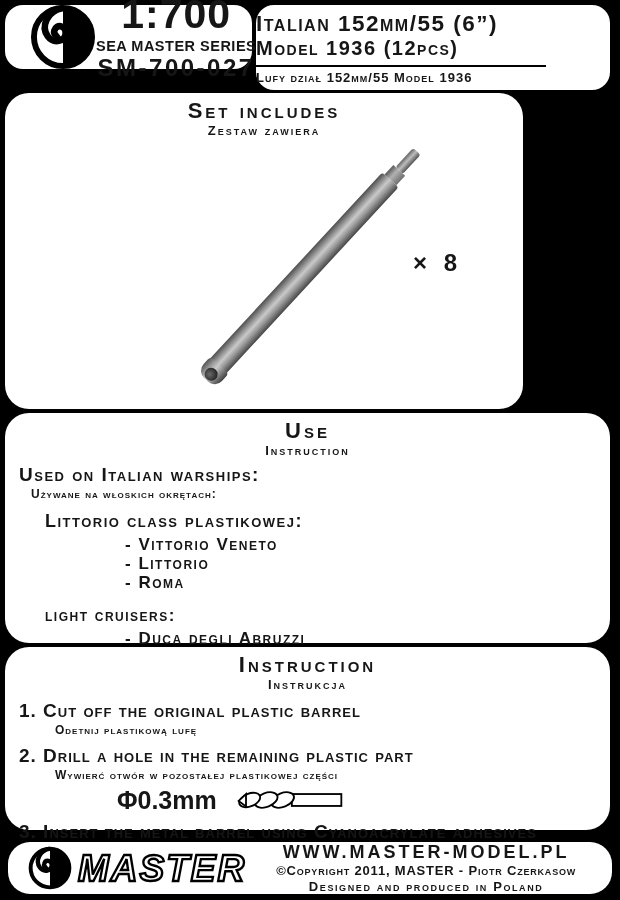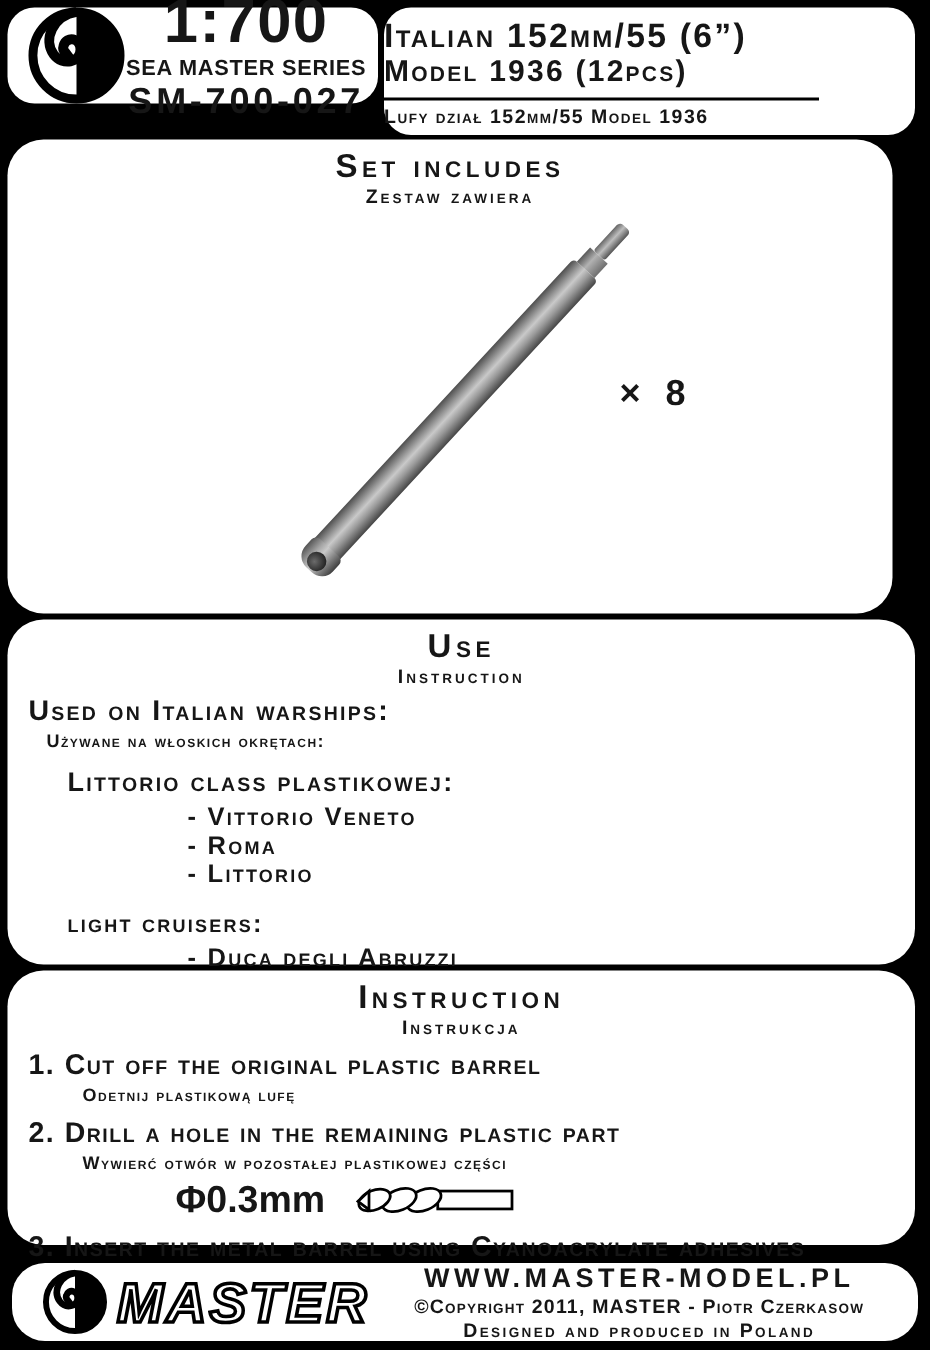--- a/index.html
+++ b/index.html
@@ -4,36 +4,36 @@
 <style>
   html,body{margin:0;padding:0;}
   body{width:620px;height:900px;background:#000;font-family:"Liberation Sans",sans-serif;}
   .page{position:relative;width:620px;height:900px;background:#000;overflow:hidden;
         font-variant:small-caps;font-weight:bold;color:#161616;}
 
   .box{position:absolute;background:#fff;}
 
   
   .header-left{left:5px;top:5px;width:247px;height:64px;border-radius:18px;
-               display:flex;align-items:center;box-sizing:border-box;padding:0 8px;}
+               display:flex;align-items:center;box-sizing:border-box;padding:0 20px;}
   .logo-svg{width:66px;height:66px;margin-left:5px;flex-shrink:0;}
   .brand-text{flex:1;display:flex;flex-direction:column;align-items:center;line-height:1;}
   .brand-scale{font-size:41px;font-weight:800;letter-spacing:1px;font-variant:normal;}
   .brand-series{font-size:14.5px;letter-spacing:.5px;margin-top:4px;white-space:nowrap;}
   .brand-code{font-size:24px;letter-spacing:2.5px;margin-top:2px;white-space:nowrap;font-variant:normal;}
 
   .header-right{left:256px;top:5px;width:354px;height:85px;border-radius:18px;
                 display:flex;flex-direction:column;align-items:flex-start;justify-content:center;}
   .product-title1{font-size:22.5px;letter-spacing:1.5px;white-space:nowrap;}
   .product-title2{font-size:20px;letter-spacing:1.5px;white-space:nowrap;}
   .h-divider{width:290px;height:2px;background:#000;margin:5px 0 3px;}
   .product-subtitle{font-size:13px;letter-spacing:1px;white-space:nowrap;}
 
   
-  .panel-set{left:5px;top:93px;width:590px;height:316px;border-radius:24px;}
+  .panel-set{left:5px;top:93px;width:518px;height:316px;border-radius:24px;}
   .panel-use{left:5px;top:413px;width:605px;height:230px;border-radius:24px;}
   .panel-instr{left:5px;top:647px;width:605px;height:183px;border-radius:24px;}
 
   .section-head{text-align:center;padding-top:6px;line-height:1.12;}
   .h-en{font-size:22px;letter-spacing:3px;}
   .h-pl{font-size:13px;letter-spacing:2px;}
 
   
   .barrel-wrap{position:absolute;left:202px;top:285px;width:312px;height:0;
                transform:rotate(-47.2deg);transform-origin:0 0;}
@@ -120,22 +120,22 @@
     <div class="section-head">
       <div class="h-en">Use</div>
       <div class="h-pl">Instruction</div>
     </div>
     <div class="use-intro">Used on Italian warships:</div>
     <div class="use-intro-pl">Używane na włoskich okrętach:</div>
 
     <div class="grp-title1">Littorio class plastikowej:</div>
     <div class="grp-items">
       <div>- Vittorio Veneto</div>
+      <div>- Littorio</div>
       <div>- Roma</div>
-      <div>- Littorio</div>
     </div>
 
     <div class="grp-title2">light cruisers:</div>
     <div class="grp-items">
       <div>- Duca degli Abruzzi</div>
       <div>- Giuseppe Garibaldi</div>
     </div>
   </div>
 
   <div class="box panel-instr">

